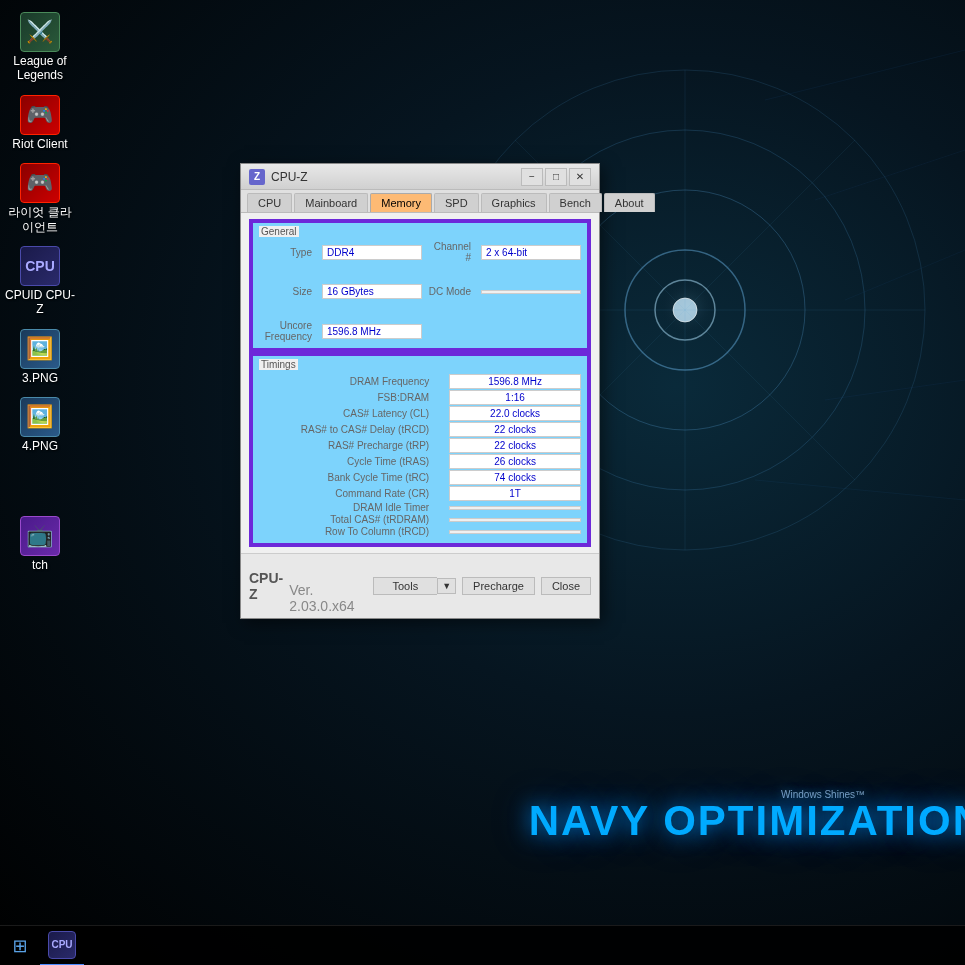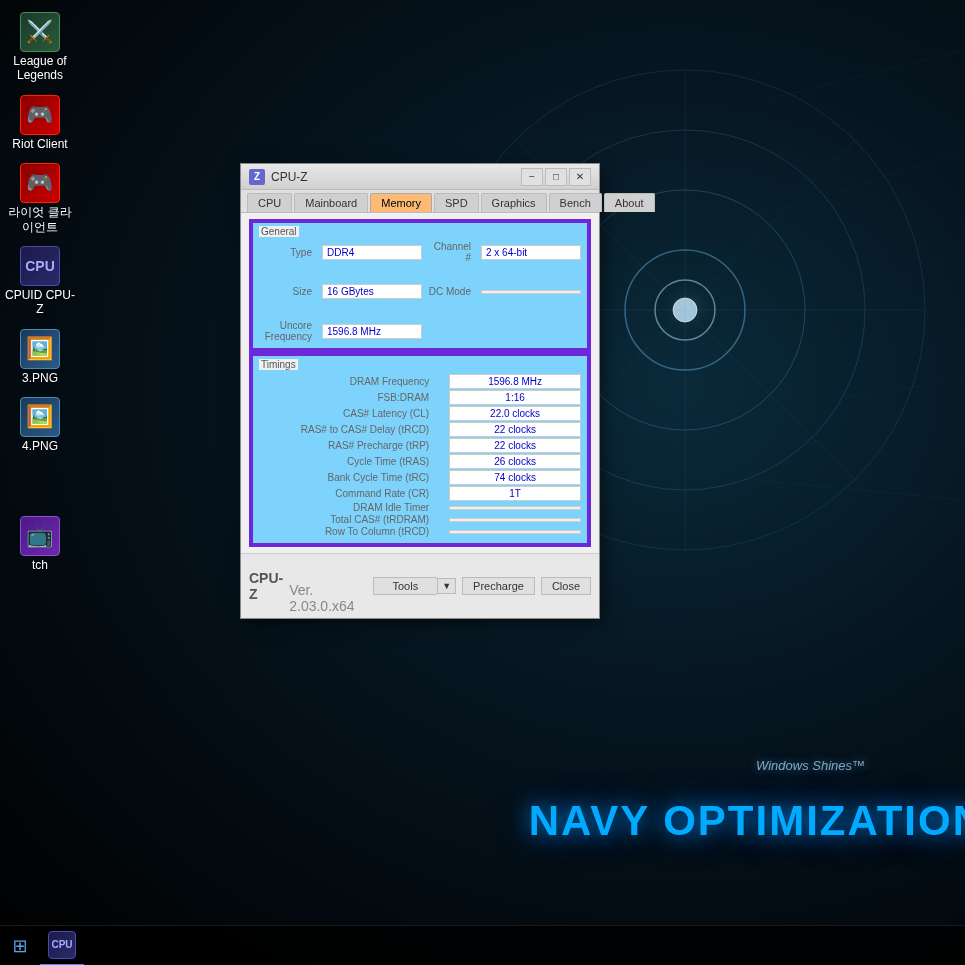--- a/index.html
+++ b/index.html
@@ -25,25 +25,24 @@
       width: 700px; height: 700px;
       overflow: hidden;
     }
     .bg-lines svg {
       width: 100%; height: 100%;
     }
 
     
     .windows-shines {
       position: absolute;
-      bottom: 192px;
+      bottom: 165px;
       right: 100px;
       color: rgba(180,220,255,0.7);
-      font-size: 13px;
-      font-style: italic;
+      font-size: 10px;
       text-shadow: 0 0 10px rgba(100,200,255,0.5);
     }
     .navy-optimization {
       position: absolute;
       bottom: 120px;
       right: -20px;
       color: #00aaff;
       font-size: 42px;
       font-weight: bold;
       text-shadow: 0 0 20px rgba(0,150,255,0.8), 0 0 40px rgba(0,100,255,0.4);

